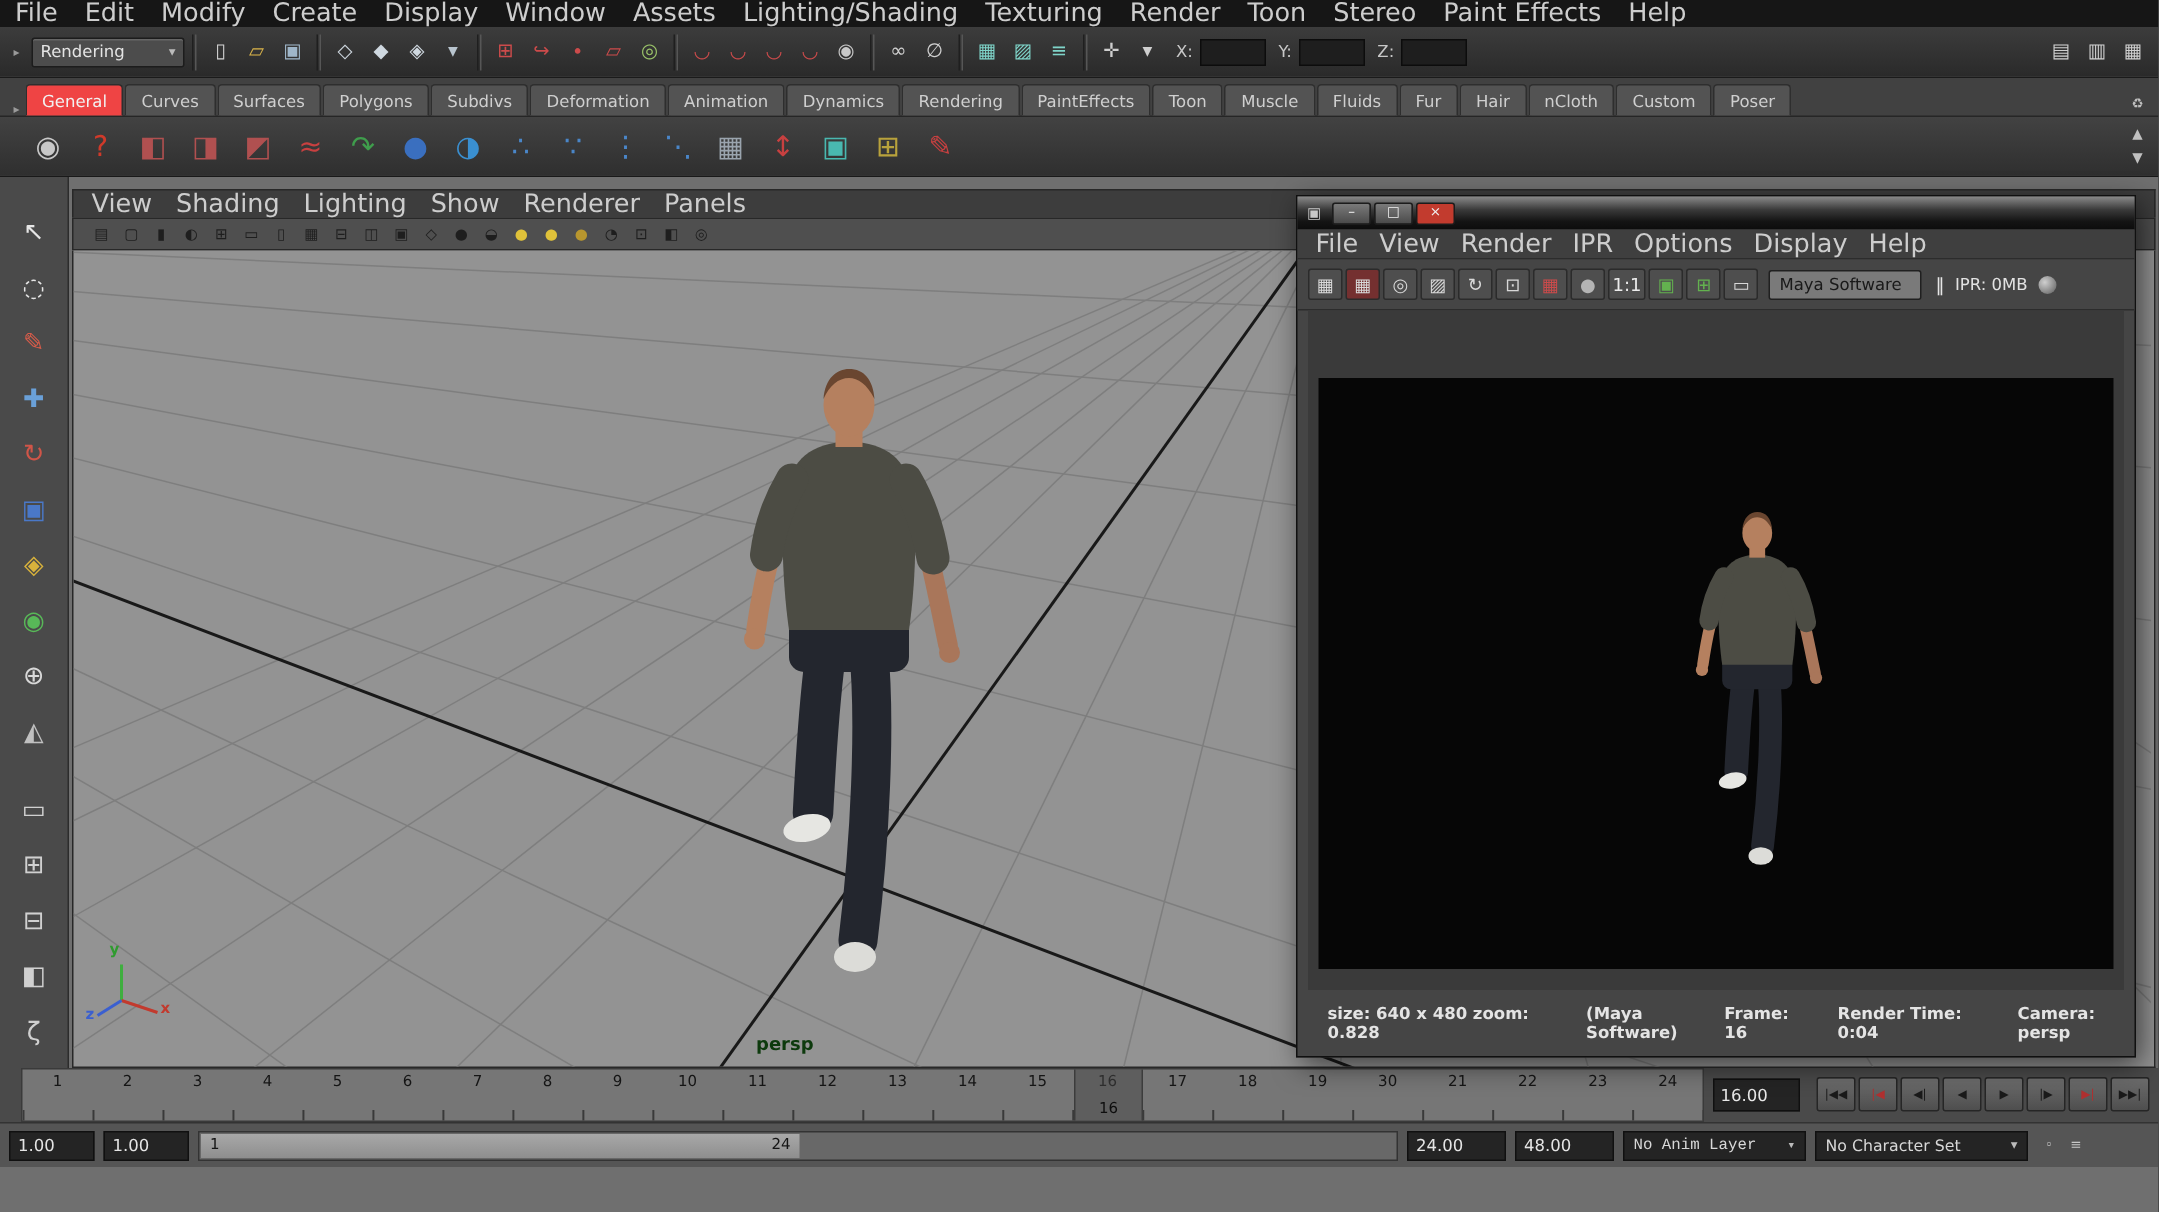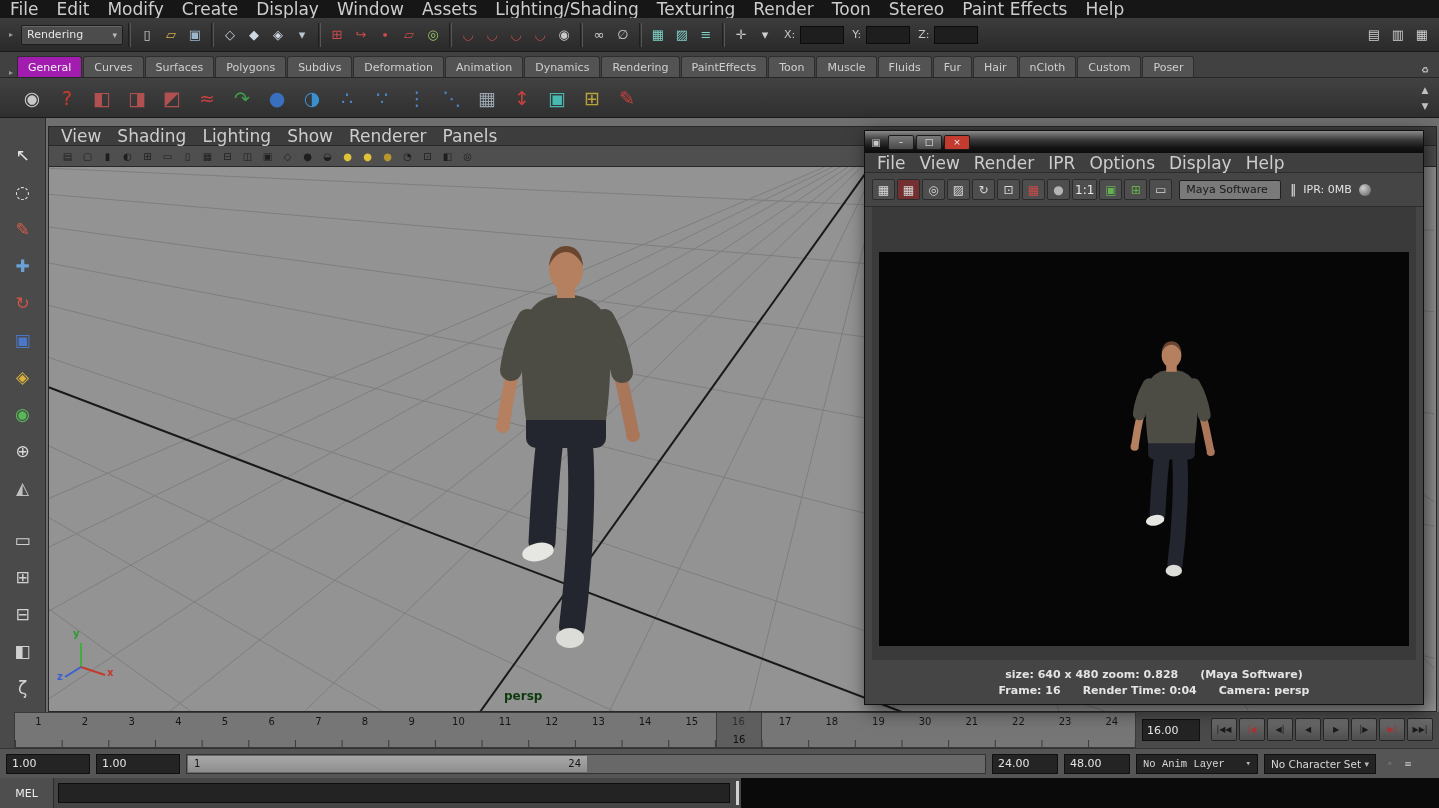--- a/index.html
+++ b/index.html
@@ -20,21 +20,21 @@
   .sep {width:3px;height:24px;border-left:1px solid #1f1f1f;border-right:1px solid #565656;}
   .igroup {display:flex;align-items:center;gap:2px;}
   .icon {width:22px;height:22px;display:flex;align-items:center;justify-content:center;font-size:13px;border-radius:2px;}
   .coordlabel {color:#c8c8c8;margin-left:3px;}
   .coordfield {width:44px;height:18px;background:#1e1e1e;border:1px solid #0c0c0c;color:#e0e0e0;font-size:10px;padding:0 3px;font-family:inherit;}
   .spacer {flex:1;}
 
   
   .shelftabs {top:52px;height:26px;background:#414141;display:flex;align-items:flex-end;padding:0 6px;border-bottom:1px solid #262626;gap:1px;}
   .shelftab {height:21px;padding:0 10px;background:#535353;color:#cfcfcf;display:flex;align-items:center;border:1px solid #2e2e2e;border-bottom:none;border-radius:3px 3px 0 0;font-size:11px;white-space:nowrap;}
-  .shelftab.active {background:#a21caf;color:#f2f2f2;}
+  .shelftab.active {background:#ef4444;color:#f2f2f2;}
   .shelf-right {margin-left:auto;display:flex;align-items:center;gap:4px;}
 
   
   .shelficons {top:78px;height:40px;background:linear-gradient(#424242,#2f2f2f);display:flex;align-items:center;gap:3px;padding:0 6px 0 16px;border-bottom:1px solid #191919;}
   .shelficon {width:32px;height:32px;font-size:19px;display:flex;align-items:center;justify-content:center;}
   .scrollcol {margin-left:auto;display:flex;flex-direction:column;gap:2px;align-items:center;}
   .tinyicon {width:16px;height:14px;display:flex;align-items:center;justify-content:center;color:#c0c0c0;font-size:9px;}
 
   
   .toolbox {position:absolute;top:118px;left:0;width:46px;height:594px;background:#4a4a4a;border-right:1px solid #2c2c2c;display:flex;flex-direction:column;align-items:center;padding-top:20px;gap:3px;}
@@ -65,44 +65,44 @@
   .winbtn {width:26px;height:15px;display:flex;align-items:center;justify-content:center;font-size:9px;color:#f0f0f0;background:linear-gradient(#7a7a7a,#4a4a4a);border:1px solid #1c1c1c;border-radius:2px;}
   .rw-menubar {height:20px;background:#3f3f3f;display:flex;align-items:center;gap:14px;padding:0 12px;color:#d8d8d8;border-bottom:1px solid #2c2c2c;flex:none;}
   .rw-toolbar {height:34px;background:#454545;display:flex;align-items:center;gap:2px;padding:0 7px;border-bottom:1px solid #2c2c2c;flex:none;}
   .rw-tbtn {min-width:23px;height:21px;padding:0 2px;display:flex;align-items:center;justify-content:center;font-size:12px;background:#4e4e4e;border:1px solid #2b2b2b;border-radius:2px;white-space:nowrap;}
   .renderer-dd {margin-left:5px;width:102px;height:20px;background:#7a7a7a;color:#191919;display:flex;align-items:center;padding:0 6px;border:1px solid #202020;border-radius:2px;font-size:11px;white-space:nowrap;}
   .pausebtn {margin-left:7px;color:#e6e6e6;font-size:12px;}
   .iprmem {margin-left:5px;color:#e2e2e2;font-size:11px;white-space:nowrap;}
   .statusdot {margin-left:5px;width:12px;height:12px;border-radius:50%;background:radial-gradient(circle at 35% 35%,#cfcfcf,#5a5a5a);flex:none;}
   .rw-canvas {position:relative;flex:1;background:#3a3a3a;margin:0 7px;overflow:hidden;}
   .rw-image {position:absolute;left:50%;transform:translateX(-50%);top:45px;width:530px;height:394px;background:#060606;}
-  .rw-status {height:44px;display:flex;flex-direction:column;align-items:center;justify-content:center;gap:3px;color:#e4e4e4;font-weight:bold;font-size:11px;flex:none;padding-left:20px;}
+  .rw-status {height:44px;display:flex;flex-direction:row;align-items:center;justify-content:center;gap:3px;color:#e4e4e4;font-weight:bold;font-size:11px;flex:none;padding-left:20px;}
   .sline {display:flex;gap:22px;}
 
   
   .timeline {top:712px;height:36px;background:#4a4a4a;}
   .ruler {position:absolute;left:14px;top:0;width:1122px;height:36px;background-color:#767676;border:1px solid #3a3a3a;display:flex;
           background-image:linear-gradient(90deg, rgba(25,25,25,.65) 1px, transparent 1px);
           background-size:calc(100%/24) 7px;background-repeat:repeat-x;background-position:0 bottom;}
   .frame-num {flex:1;text-align:center;padding-top:3px;color:#151515;font-size:10px;}
   .cur-frame-marker {position:absolute;left:716px;top:1px;width:46px;height:34px;background:rgba(70,70,70,.5);border-left:1px solid #3c3c3c;border-right:1px solid #3c3c3c;display:flex;align-items:flex-end;justify-content:center;}
   .cur-frame-label {color:#0e0e0e;font-size:10px;padding-bottom:2px;}
   .framefield {position:absolute;left:1142px;top:7px;width:58px;height:22px;background:#242424;border:1px solid #101010;color:#e8e8e8;font-size:11px;padding:0 4px;font-family:inherit;}
   .playback {position:absolute;right:6px;top:6px;display:flex;gap:2px;}
   .pb-btn {width:26px;height:23px;display:flex;align-items:center;justify-content:center;font-size:8px;background:linear-gradient(#6e6e6e,#4e4e4e);border:1px solid #262626;border-radius:2px;font-family:inherit;}
 
   
   .rangebar {top:748px;height:30px;background:#555;display:flex;align-items:center;padding:0 6px;gap:6px;border-top:1px solid #333;}
   .numfield {height:20px;background:#242424;border:1px solid #101010;color:#e4e4e4;font-size:11px;padding:0 5px;font-family:inherit;}
-  .numfield.small {width:84px;}
+  .numfield.small {width:57px;}
   .numfield.mid {width:66px;}
   .rslider {position:relative;width:800px;height:20px;background:#686868;border:1px solid #333;flex:none;}
   .rs-inner {position:absolute;left:1px;top:1px;bottom:1px;width:50%;background:linear-gradient(#a8a8a8,#8e8e8e);display:flex;align-items:center;justify-content:space-between;padding:0 6px;color:#151515;font-size:10px;}
   .dd {height:20px;background:#242424;border:1px solid #101010;color:#d8d8d8;display:flex;align-items:center;justify-content:space-between;padding:0 6px;font-size:10.5px;white-space:nowrap;}
-  .dd.w1 {width:122px;font-family:Liberation Mono, monospace;} .dd.w2 {width:112px;}
+  .dd.w1 {width:122px;font-family:Liberation Mono, monospace;} .dd.w2 {width:142px;}
 
   
   .cmdline {top:778px;height:30px;background:#454545;display:flex;align-items:center;}
   .mel-label {width:54px;height:30px;display:flex;align-items:center;justify-content:center;background:#4e4e4e;color:#ececec;border-right:1px solid #2a2a2a;font-size:11px;}
   .mel-input {width:672px;height:20px;margin:0 4px;background:#232323;border:1px solid #0e0e0e;color:#e0e0e0;font-family:inherit;}
   .cmd-divider {width:3px;height:24px;background:#d0d0d0;margin:0 2px;}
   .helpline {flex:1;height:30px;background:#0a0a0a;}
 </style>
 </head>
 <body>
@@ -512,20 +512,14 @@
       <span>No Character Set</span>
       <span class="dd-arrow">▾</span>
     </div>
     <div class="igroup">
 
     <span class="tinyicon" style="color: rgb(200, 200, 200);">◦</span>
         <span class="tinyicon" style="color: rgb(200, 200, 200);">≡</span>
       </div>
   </div>
 
-  <div class="row cmdline">
-    <span class="mel-label">MEL</span>
-    <input class="mel-input" value="" style="">
-    <div class="cmd-divider"></div>
-    <div class="helpline"></div>
-  </div>
 
 </div>
 
 </body></html>

